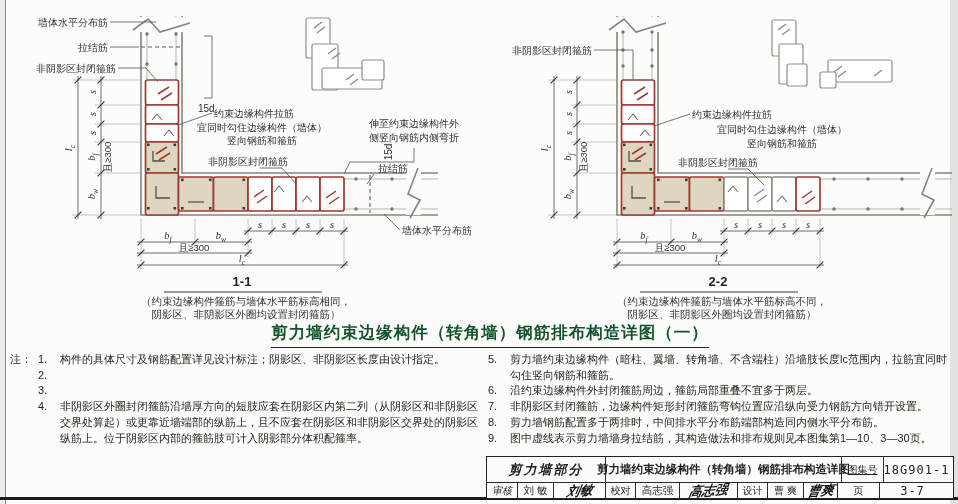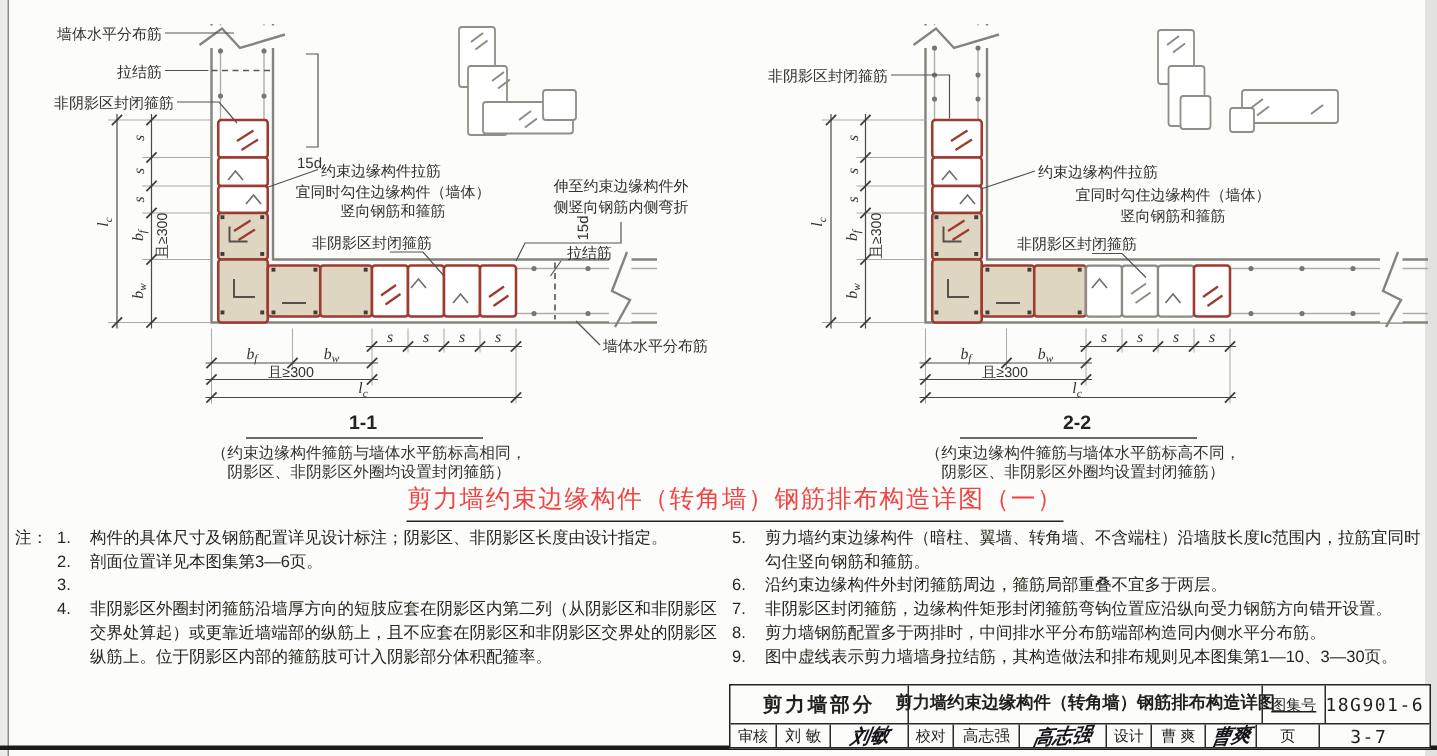--- a/index.html
+++ b/index.html
@@ -36,39 +36,39 @@
 
   .lbl{font:10px "Liberation Sans",sans-serif;fill:#32322e}
   .lbl9{font:9.5px "Liberation Sans",sans-serif;fill:#32322e}
   .dimt{font:italic 10.5px "Liberation Serif",serif;fill:#32322e}
   .sub{font-size:7.5px}
   .sec{font:600 13px "Liberation Sans",sans-serif;fill:#232320}
   .cap{font:10.5px "Liberation Sans",sans-serif;fill:#32322e}
   .secline{stroke:#3a3a36;stroke-width:1.1}
 
   .main-title{position:absolute;left:240px;top:322px;width:500px;text-align:center;}
-  .main-title span{display:inline-block;font-size:16.5px;font-weight:normal;letter-spacing:1px;
-     border-bottom:1.6px solid #232320;padding-bottom:3px;color:#ef4444;}
+  .main-title span{display:inline-block;font-size:16.5px;font-weight:bold;letter-spacing:1px;
+     border-bottom:1.6px solid #232320;padding-bottom:3px;color:#14532d;}
 
   .notes{position:absolute;font-size:11px;line-height:1.43;color:#27271f;}
   .notes-left{left:10px;top:352px;width:474px;}
   .notes-right{left:488px;top:352px;width:462px;}
   .note{display:flex;align-items:flex-start;}
   .note .pre{flex:none;width:28px;}
   .note .no{flex:none;width:22px;}
   .note .txt{flex:1;}
 
   
   .tb{position:absolute;left:486px;top:456px;width:466px;height:41px;border:1.6px solid #232320;
       background:#fcfcfa;font-size:11px;color:#1f1f1c;}
   .tb-r1{display:flex;height:25px;border-bottom:1px solid #2a2a26;}
   .tb-r2{display:flex;height:15px;}
   .tb .cell{display:flex;align-items:center;justify-content:center;border-left:1px solid #2a2a26;
       box-sizing:border-box;overflow:visible;white-space:nowrap;}
-  .tb .first{border-left:none;}
+  .tb .first{border-left:none;font-style:italic;}
   .tb-part{width:118px;font-size:13px;font-weight:600;letter-spacing:2px;}
   .tb-title{width:236px;line-height:1.05;font-size:11.5px;font-weight:600;}
   .tb-al{width:42px;font-size:10px;text-decoration:underline;}
   .tb-an{width:66px;font-family:"DejaVu Sans Mono",monospace;font-size:12px;letter-spacing:1px;}
   .r2l{width:30px;font-size:10px;}
   .r2n{width:36px;font-size:10.5px;}
   .r2s{width:52px;}
   .r2n2{width:44px;font-size:10.5px;}
   .r2s2{width:58px;}
   .r2n3{width:36px;font-size:10px;}
@@ -403,21 +403,20 @@
 
   <div class="notes notes-left">
     <div class="note">
       <span class="pre">注：</span>
       <span class="no">1.</span>
       <span class="txt">构件的具体尺寸及钢筋配置详见设计标注；阴影区、非阴影区长度由设计指定。</span>
     </div>
     <div class="note">
       <span class="pre"></span>
       <span class="no">2.</span>
-      <span class="txt">剖面位置详见本图集第3—6页。</span>
     </div>
     <div class="note">
       <span class="pre"></span>
       <span class="no">3.</span>
     </div>
     <div class="note">
       <span class="pre"></span>
       <span class="no">4.</span>
       <span class="txt">非阴影区外圈封闭箍筋沿墙厚方向的短肢应套在阴影区内第二列（从阴影区和非阴影区交界处算起）或更靠近墙端部的纵筋上，且不应套在阴影区和非阴影区交界处的阴影区纵筋上。位于阴影区内部的箍筋肢可计入阴影部分体积配箍率。</span>
     </div>
@@ -447,21 +446,21 @@
   </div>
 
   <div class="tb">
     <div class="tb-r1">
       <div class="cell first tb-part">剪力墙部分</div>
       <div class="cell tb-title">
         <div>剪力墙约束边缘构件（转角墙）</div>
         <div>钢筋排布构造详图</div>
       </div>
       <div class="cell tb-al">图集号</div>
-      <div class="cell tb-an">18G901-6</div>
+      <div class="cell tb-an">18G901-1</div>
     </div>
     <div class="tb-r2">
       <div class="cell first r2l">审核</div>
       <div class="cell r2n">刘  敏</div>
       <div class="cell r2s">
           <span class="sig">刘敏</span>
         </div>
       <div class="cell r2l">校对</div>
       <div class="cell r2n2">高志强</div>
       <div class="cell r2s2">

